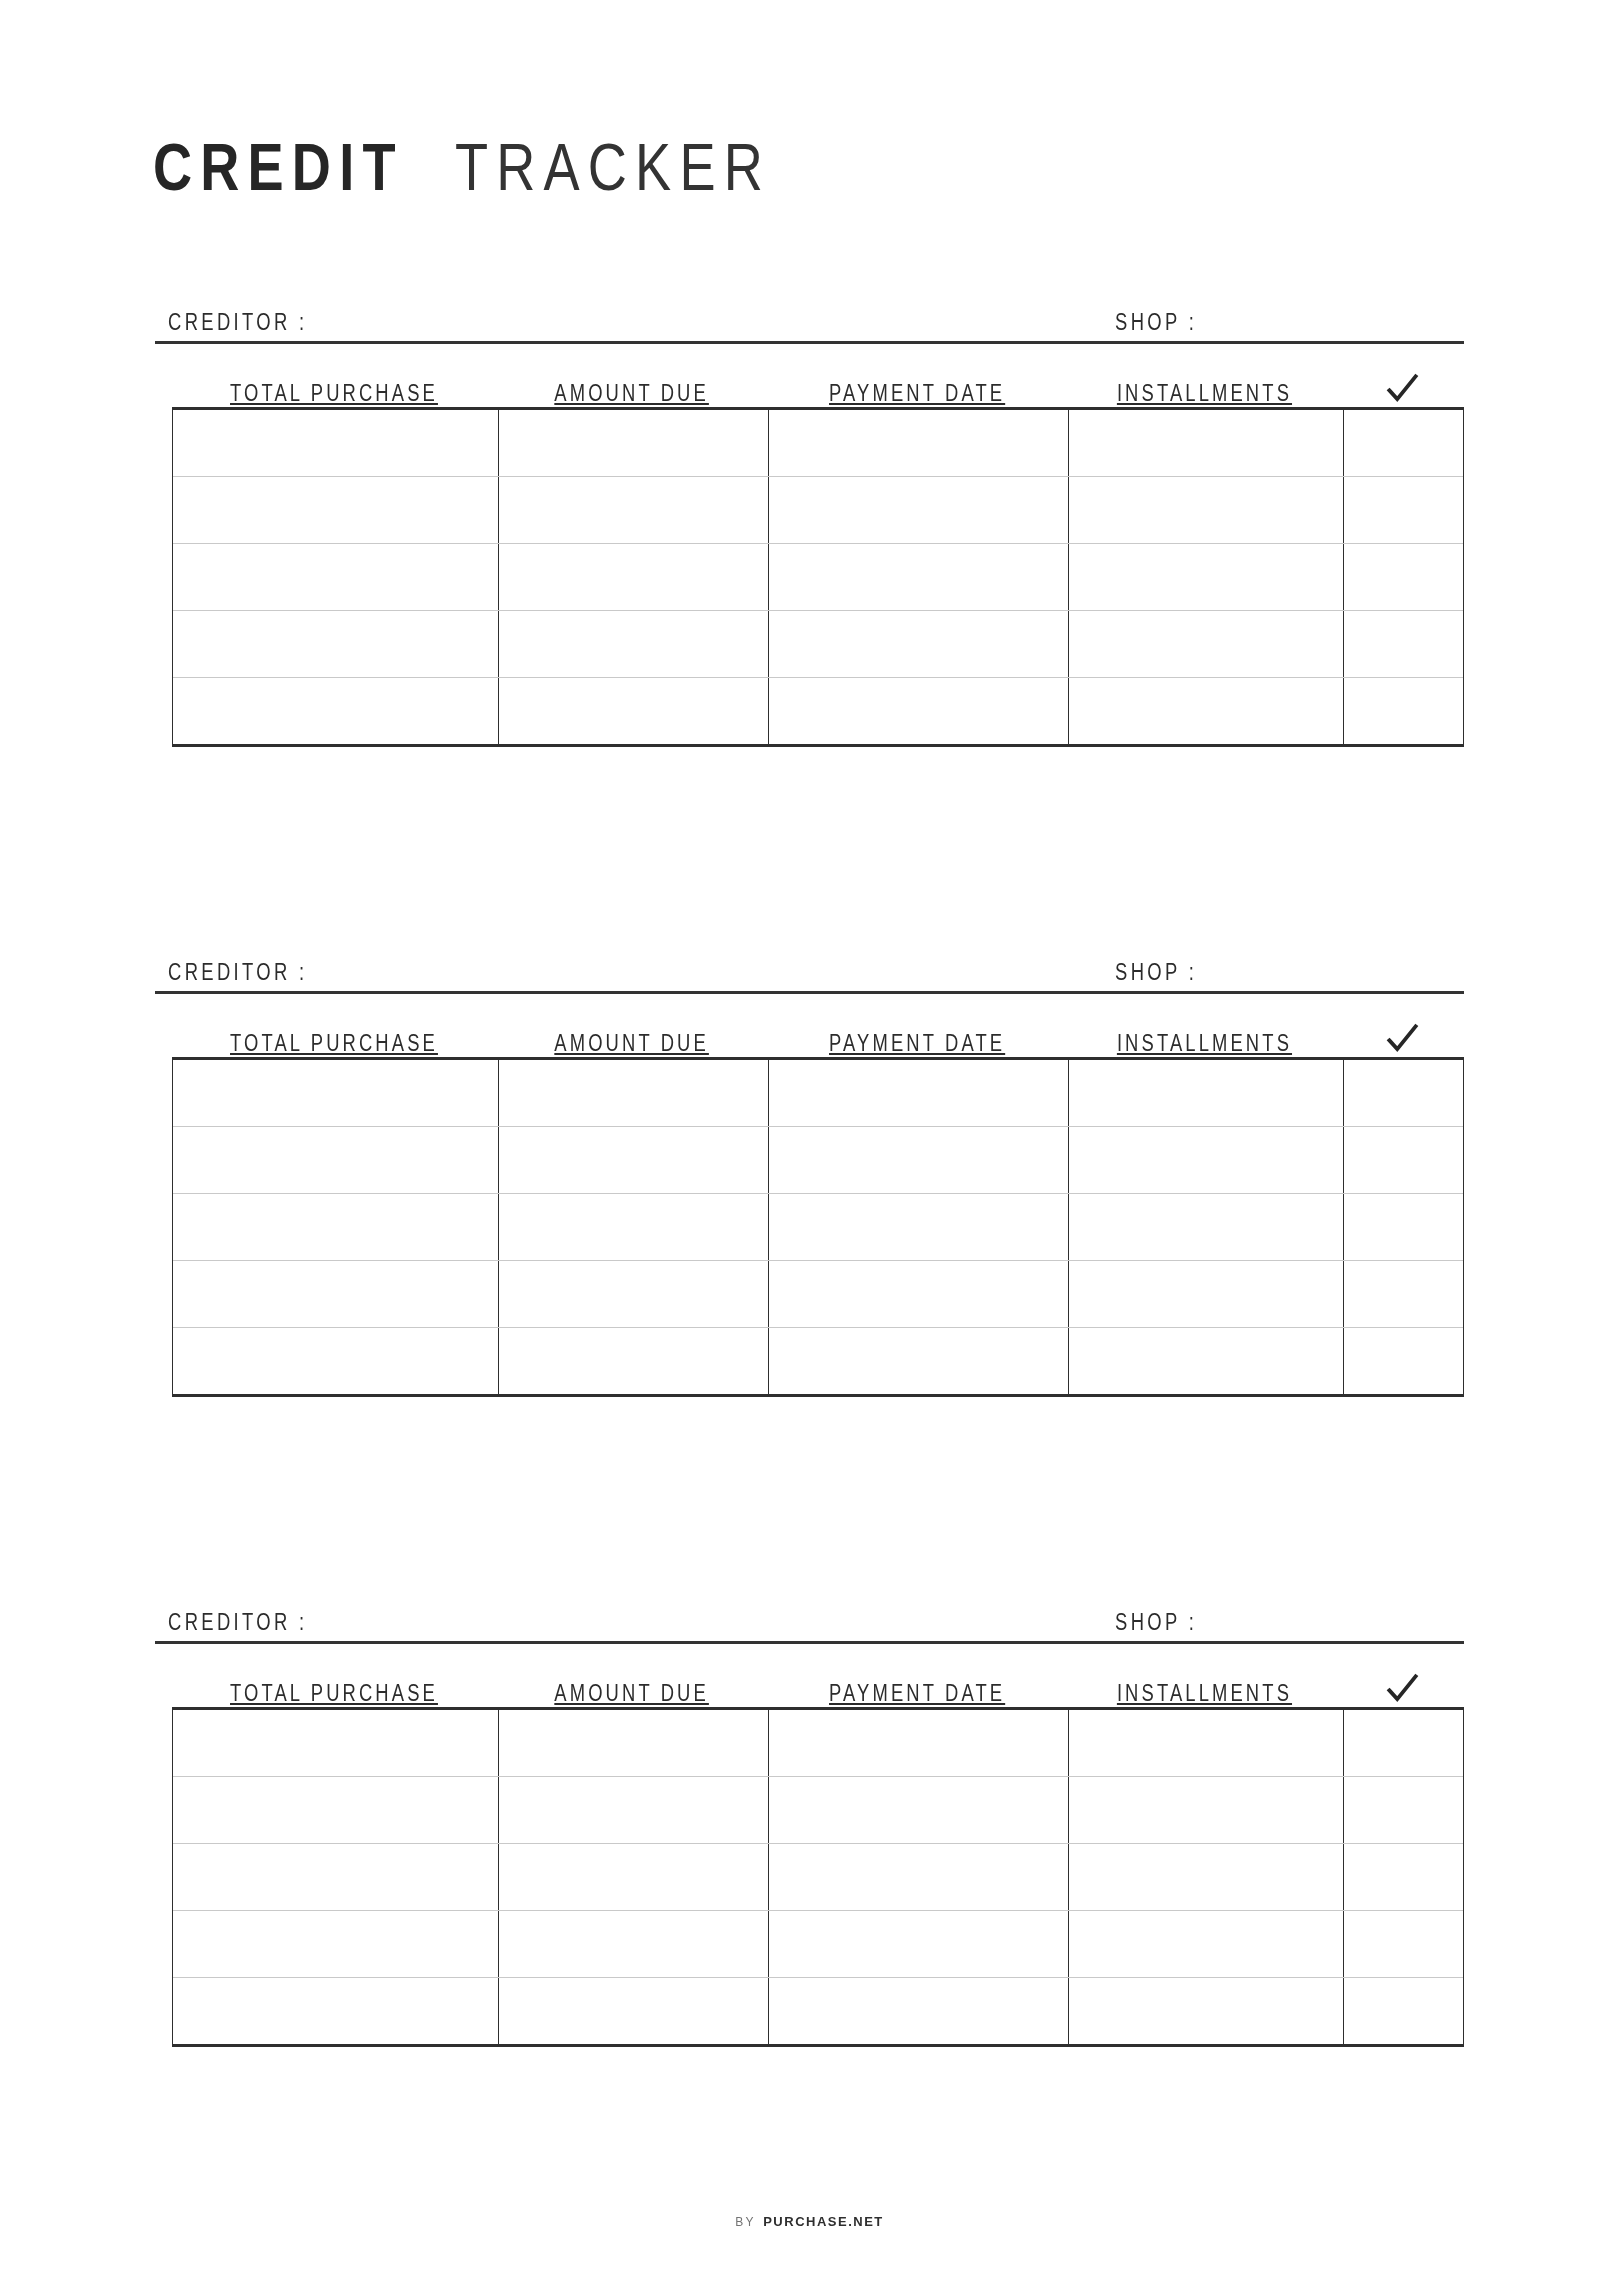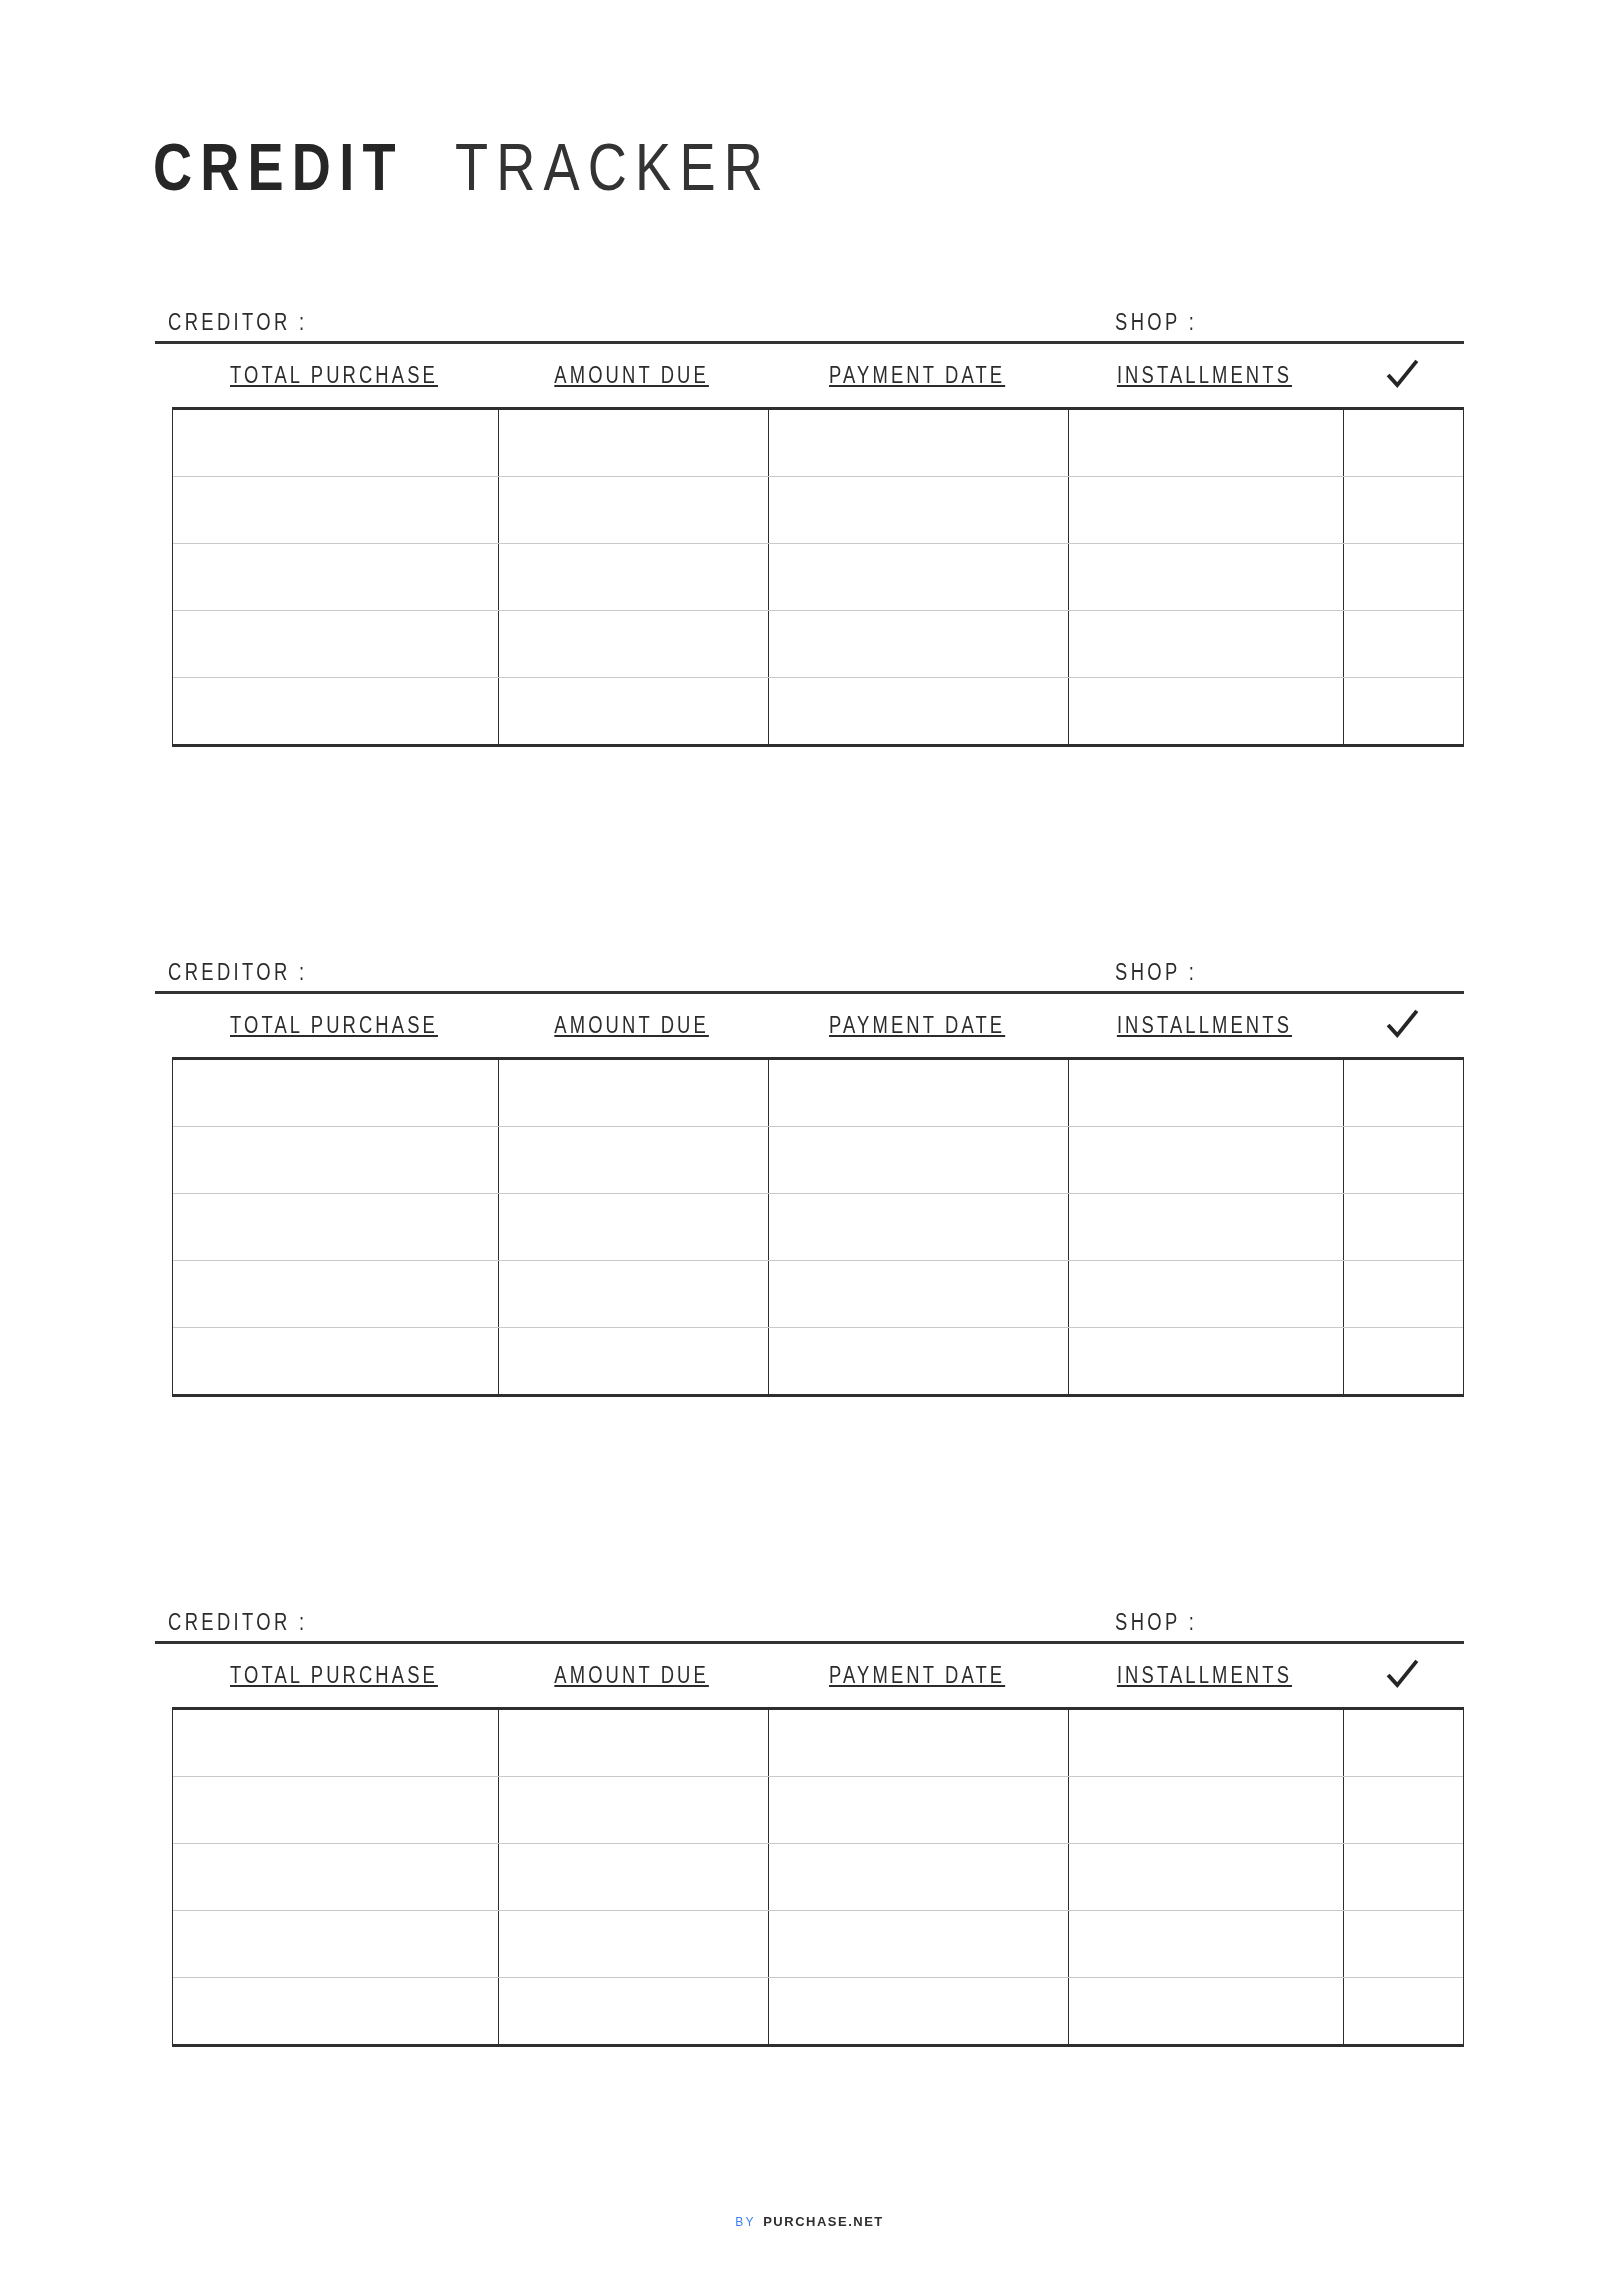--- a/index.html
+++ b/index.html
@@ -83,21 +83,21 @@
   .meta-rule {
     width: 100%;
     height: 2.8px;
     background: #333333;
   }
 
   
   .table-head {
     display: flex;
     height: 63px;
-    align-items: center;
+    align-items: flex-end;
     padding-left: 16.6px;
     box-sizing: border-box;
   }
   .th {
     font-size: 23px;
     letter-spacing: 3.9px;
     color: #2c2c2c;
     white-space: nowrap;
     transform: scaleX(0.80);
     transform-origin: center center;
@@ -151,21 +151,21 @@
     position: absolute;
     left: 0;
     top: 2213px;
     width: 1619px;
     text-align: center;
     white-space: nowrap;
   }
   .footer-by {
     font-size: 12px;
     letter-spacing: 2.3px;
-    color: #3b82f6;
+    color: #737373;
     font-weight: 400;
   }
   .footer-site {
     font-size: 13px;
     letter-spacing: 1.5px;
     color: #2e2e2e;
     font-weight: 700;
     margin-left: 7.4px;
   }
 </style>

